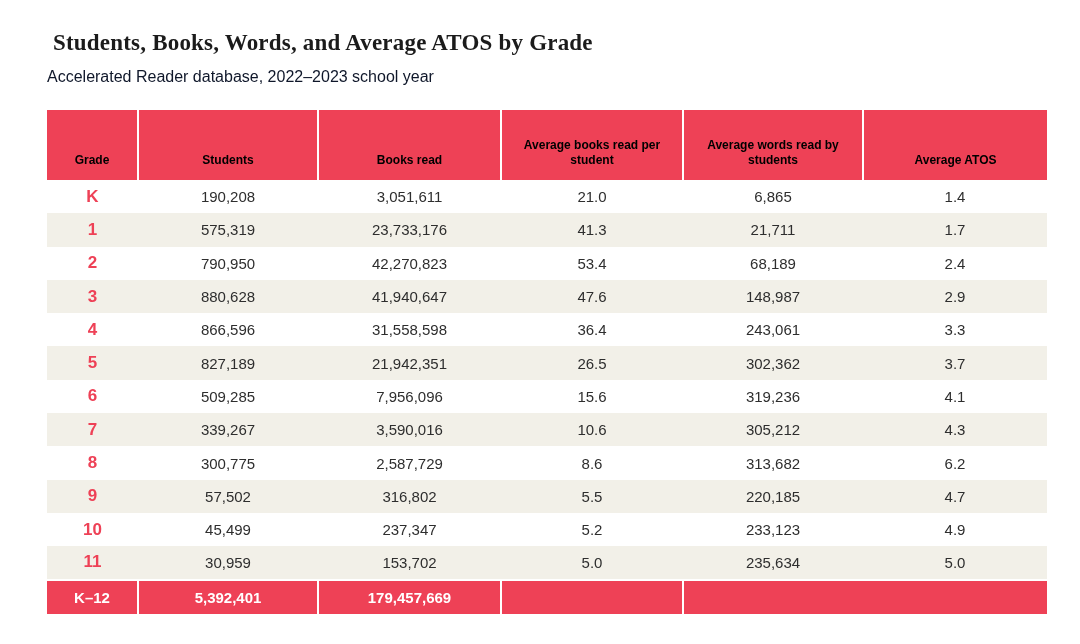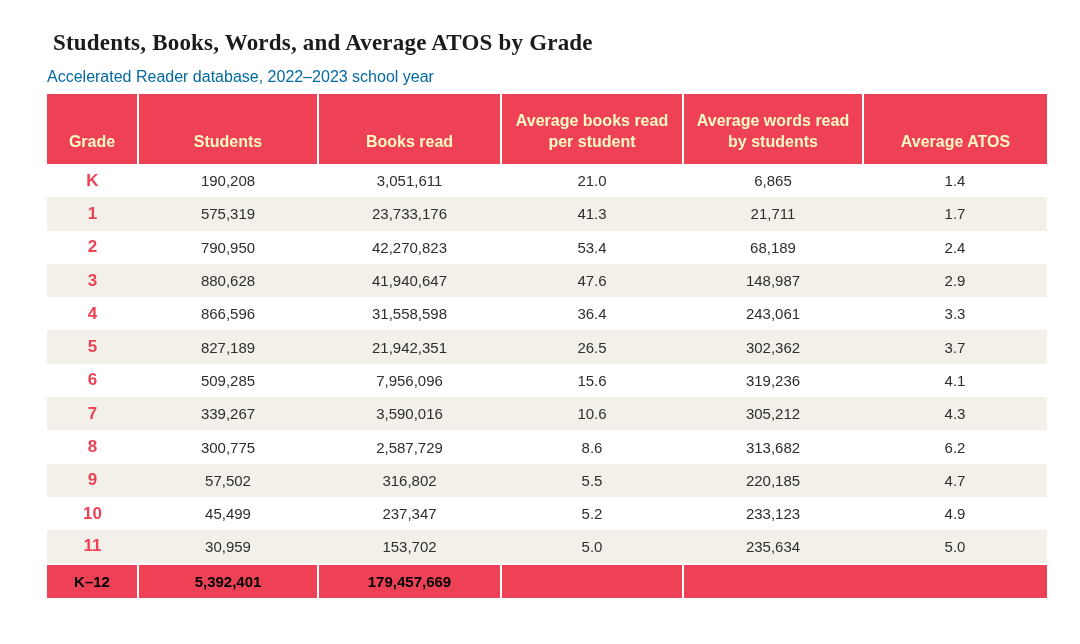--- a/index.html
+++ b/index.html
@@ -14,42 +14,42 @@
   .title {
     margin: 6px;
     font-family: "Liberation Serif", serif;
     font-size: 23px;
     font-weight: 700;
     color: #1b1b1b;
     line-height: 30px;
     letter-spacing: 0.2px;
   }
   .subtitle {
-    margin: 9px 0 8px 0;
+    margin: 9px 0 24px 0;
     font-size: 16px;
-    color: #0369a1;
+    color: #0f172a;
     line-height: 19px;
   }
   table.data-table {
     width: 1000px;
     border-collapse: collapse;
     table-layout: fixed;
   }
   col.c-grade { width: 91px; }
   col.c-students { width: 180px; }
   col.c-books { width: 183px; }
   col.c-avgbooks { width: 182px; }
   col.c-avgwords { width: 180px; }
   col.c-atos { width: 184px; }
 
   thead th {
     background: #ee4156;
-    color: #fef9c3;
-    font-weight: 700;
-    font-size: 16px;
+    color: #000000;
+    font-weight: 700;
+    font-size: 12px;
     line-height: 1.3;
     text-align: center;
     vertical-align: bottom;
     height: 70px;
     padding: 8px 8px 11px 8px;
     border-left: 2px solid #ffffff;
   }
   thead th:first-child { border-left: none; }
 
   tbody td {
@@ -62,21 +62,21 @@
   }
   tbody tr:nth-child(even) { background: #f2f0e8; }
   tbody td.grade-cell {
     color: #ee4156;
     font-weight: 700;
     font-size: 17px;
   }
 
   tfoot td {
     background: #ee4156;
-    color: #000000;
+    color: #ffffff;
     font-weight: 700;
     font-size: 15px;
     text-align: center;
     height: 34px;
     border-top: 2px solid #ffffff;
     border-left: 2px solid #ffffff;
     white-space: nowrap;
   }
   tfoot td:first-child { border-left: none; }
   tfoot td.no-divider { border-left: none; }

